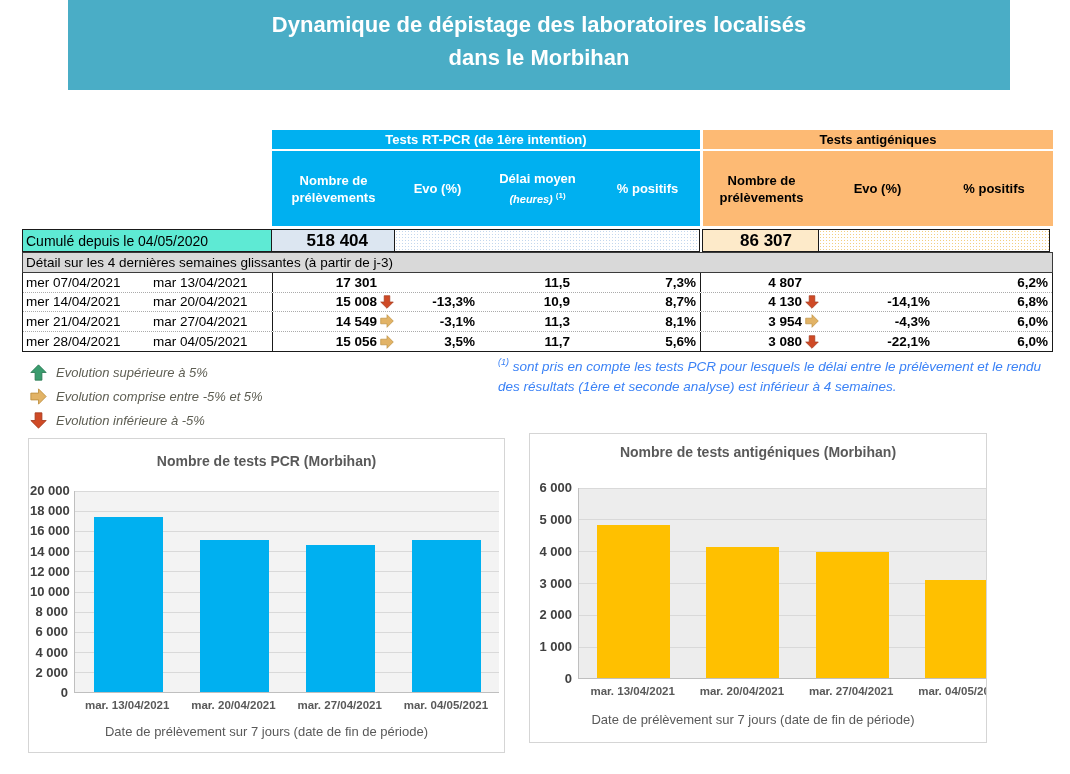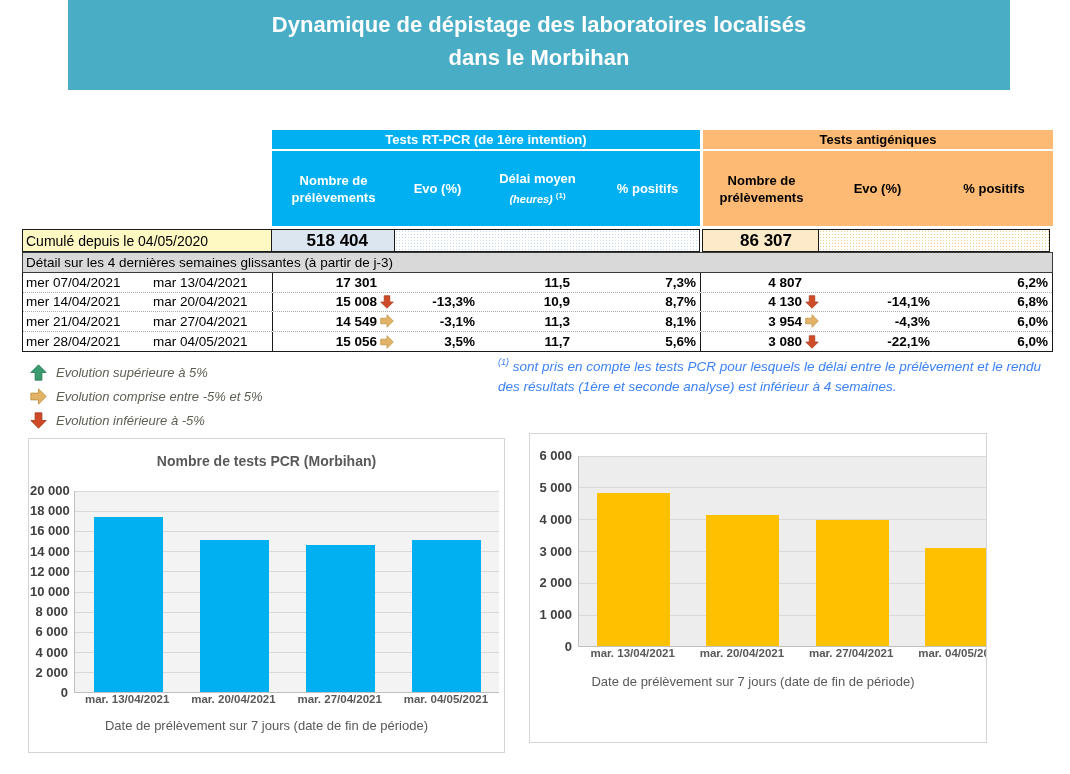--- a/index.html
+++ b/index.html
@@ -22,21 +22,21 @@
   .hcol { display:flex; flex-direction:column; align-items:center; justify-content:center;
           font-weight:bold; font-size:13px; text-align:center; line-height:17px; padding:0 2px; }
   .pcr { background:#00b0f0; color:#fff; }
   .ag  { background:#fdba74; color:#000; }
   .sec-divider { width:3px; background:#fff; }
   .delay-sub { font-style:italic; font-size:11px; font-weight:bold; }
   .delay-sub sup { font-size:8px; font-style:normal; }
 
   
   .cumul { position:absolute; left:22px; top:229px; width:1031px; height:23px; display:flex; font-size:14px; }
-  .cumul-label { width:250px; border:1px solid #1a1a1a; display:flex; align-items:center; padding-left:3px; background:#fef9c3; }
+  .cumul-label { width:250px; border:1px solid #1a1a1a; display:flex; align-items:center; padding-left:3px; background:#5eead4; }
   .cumul-val { font-weight:bold; font-size:17px; display:flex; align-items:center; justify-content:flex-end; padding-right:26px; border:1px solid #1a1a1a; }
   .cumul-val.pcr-cell { width:123px; background:#dce6f1; border-left:none; }
   .cumul-val.ag-cell  { width:117px; background:#fdeac9; }
   .hatch { border-top:1px solid #1a1a1a; border-bottom:1px solid #1a1a1a; }
   .hatch-pcr { width:305px; border-right:1px solid #1a1a1a;
      background-image:radial-gradient(circle, #c3d7ee 0.9px, transparent 1px); background-size:3px 3px; }
   .hatch-ag { width:231px; border-right:1px solid #1a1a1a;
      background-image:radial-gradient(circle, #f2cf80 0.9px, transparent 1px); background-size:3px 3px; }
   .cumul-spacer { width:2px; background:#fff; }
 
@@ -82,21 +82,21 @@
   .c-title { text-align:center; font-weight:bold; font-size:14px; color:#595959; height:22px; }
   #chart0 .c-title { margin-top:14px; }
   #chart1 .c-title { margin-top:10px; }
   .c-body { position:relative; }
   #chart0 .c-body { margin-top:16px; margin-left:45px; }
   #chart1 .c-body { margin-top:22px; margin-left:48px; }
   .c-plot { position:relative; border-left:1px solid #bfbfbf; border-bottom:1px solid #bfbfbf; }
   .gridline { position:absolute; left:0; right:0; height:1px; background:#d9d9d9; }
   .ytick { position:absolute; text-align:right; font-weight:bold; font-size:13px; color:#404040; }
   .cbar { position:absolute; bottom:0; }
-  .c-xlabels { position:relative; height:16px; display:flex; }
+  .c-xlabels { position:relative; height:16px; margin-top:6px; display:flex; }
   .xtick { text-align:center; font-weight:bold; font-size:11.5px; color:#595959; white-space:nowrap; overflow:visible; }
   .c-caption { text-align:center; font-size:13px; color:#595959; }
   #chart0 .c-caption { margin-top:9px; }
   #chart1 .c-caption { margin-top:11px; margin-right:10px; }
 </style>
 </head>
 <body>
 
 <div id="canvas">
 
@@ -313,20 +313,21 @@
         <div class="c-xlabels" style="width: 425px;">
           <div class="xtick" style="width: 106.25px;">mar. 13/04/2021</div>
           <div class="xtick" style="width: 106.25px;">mar. 20/04/2021</div>
           <div class="xtick" style="width: 106.25px;">mar. 27/04/2021</div>
           <div class="xtick" style="width: 106.25px;">mar. 04/05/2021</div>
         </div>
       </div>
       <div class="c-caption">Date de prélèvement sur 7 jours (date de fin de période)</div>
     </div>
   <div class="chart-panel" id="chart1">
+      <div class="c-title">Nombre de tests antigéniques (Morbihan)</div>
       <div class="c-body">
         <div class="c-plot" style="width: 437px; height: 191px; background: rgb(237, 237, 237);">
           <div class="ytick" style="left: -48px; width: 41px; top: 183px;">0</div>
           <div class="gridline" style="top: 158.667px;"></div>
           <div class="ytick" style="left: -48px; width: 41px; top: 151.167px;">1&nbsp;000</div>
           <div class="gridline" style="top: 126.833px;"></div>
           <div class="ytick" style="left: -48px; width: 41px; top: 119.333px;">2&nbsp;000</div>
           <div class="gridline" style="top: 95px;"></div>
           <div class="ytick" style="left: -48px; width: 41px; top: 87.5px;">3&nbsp;000</div>
           <div class="gridline" style="top: 63.1667px;"></div>

